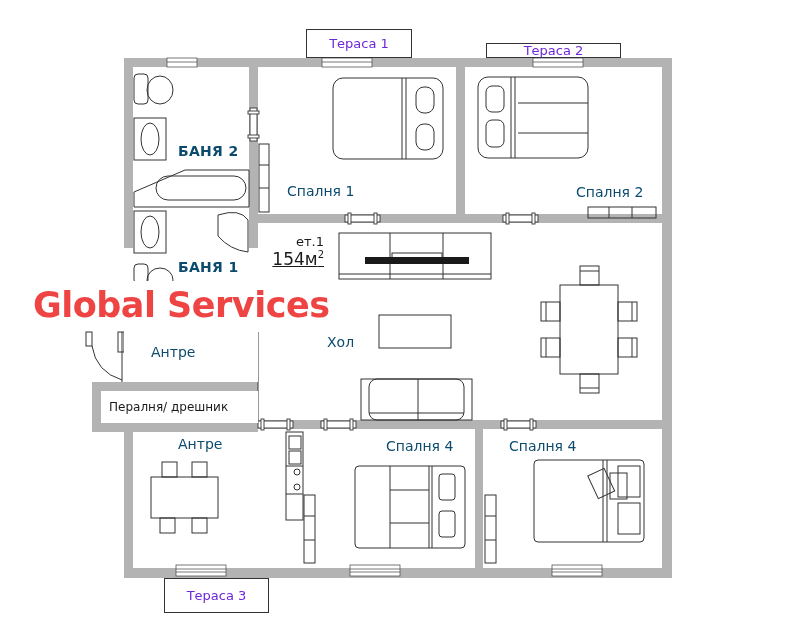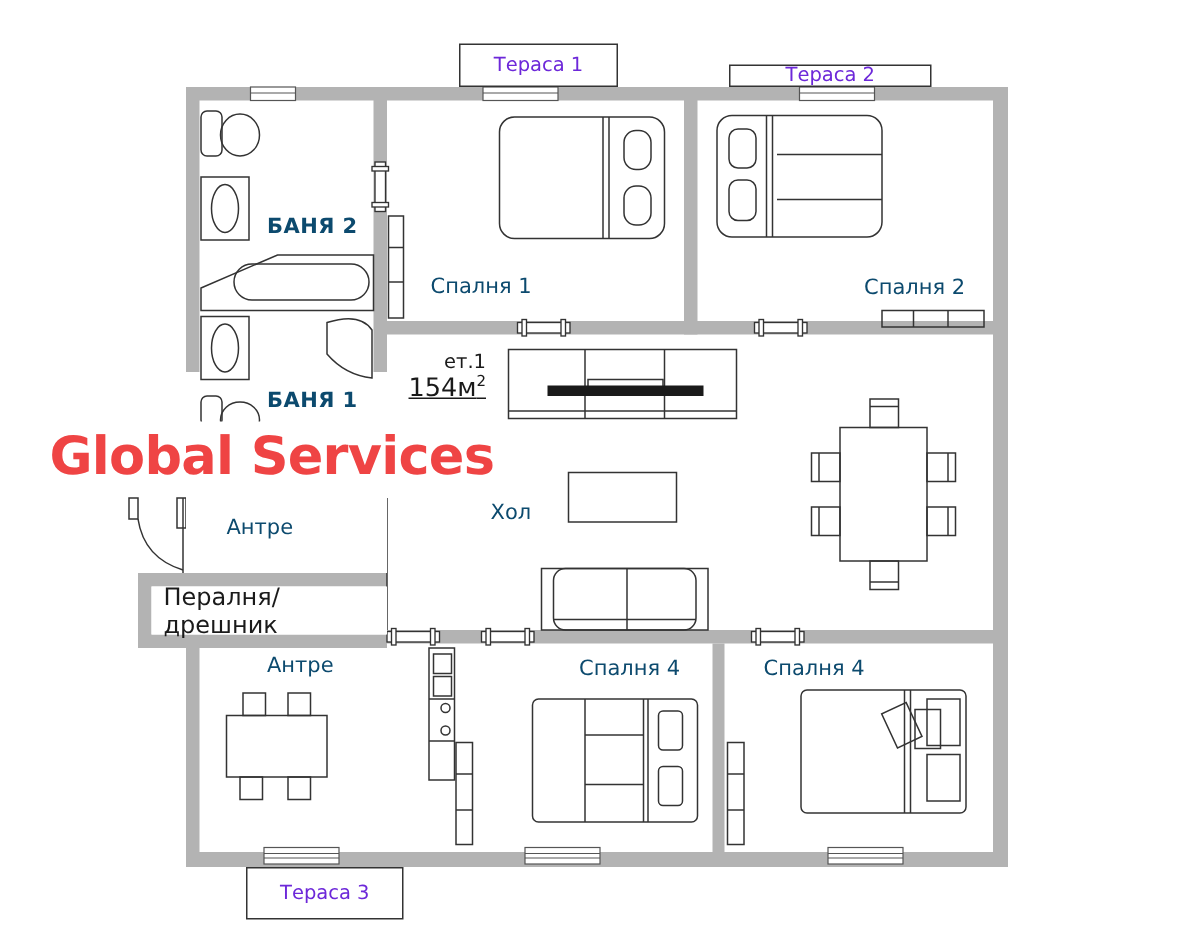--- a/index.html
+++ b/index.html
@@ -7,21 +7,21 @@
   #plan { position: absolute; left: 0; top: 0; width: 800px; height: 621px; }
   .lbl { position: absolute; color: #0c4a6e; white-space: nowrap; font-family: "DejaVu Sans", sans-serif; }
   .lbl-room { font-size: 14px; }
   .lbl-bath { font-size: 14px; font-weight: bold; letter-spacing: 0.3px; }
   .terrace { position: absolute; background: #fff; border: 1px solid #333; box-sizing: border-box; display: flex; align-items: center; justify-content: center; font-size: 13px; color: #6d28d9; font-family: "DejaVu Sans", sans-serif; margin-left: 12px; }
   .watermark-band { position: absolute; background: #ffffff; }
   .watermark { position: absolute; font-family: "DejaVu Sans", sans-serif; font-size: 35px; color: #ef4444; letter-spacing: -0.5px; font-weight: bold; white-space: nowrap; }
   .area-label { position: absolute; text-align: right; color: #1a1a1a; font-family: "DejaVu Sans", sans-serif; }
   .area-floor { font-size: 13px; display:block; }
   .area-size { font-size: 17px; display:block;text-decoration:underline; }
-  .laundry { position: absolute; background: #fff; font-size: 16px; display:flex; align-items:center; padding-left: 8px; box-sizing:border-box; color:#1a1a1a; font-family: "DejaVu Sans", sans-serif; }
+  .laundry { position: absolute; background: #fff; font-size: 12px; display:flex; align-items:center; padding-left: 8px; box-sizing:border-box; color:#1a1a1a; font-family: "DejaVu Sans", sans-serif; }
 </style>
 </head>
 <body>
 
 <svg id="plan" viewBox="0 0 800 621" xmlns="http://www.w3.org/2000/svg">
   <g fill="#b3b3b3">
 
     <rect x="124" y="58" width="548" height="9"></rect>
     <rect x="662" y="58" width="10" height="520"></rect>
     <rect x="124" y="568" width="548" height="10"></rect>

